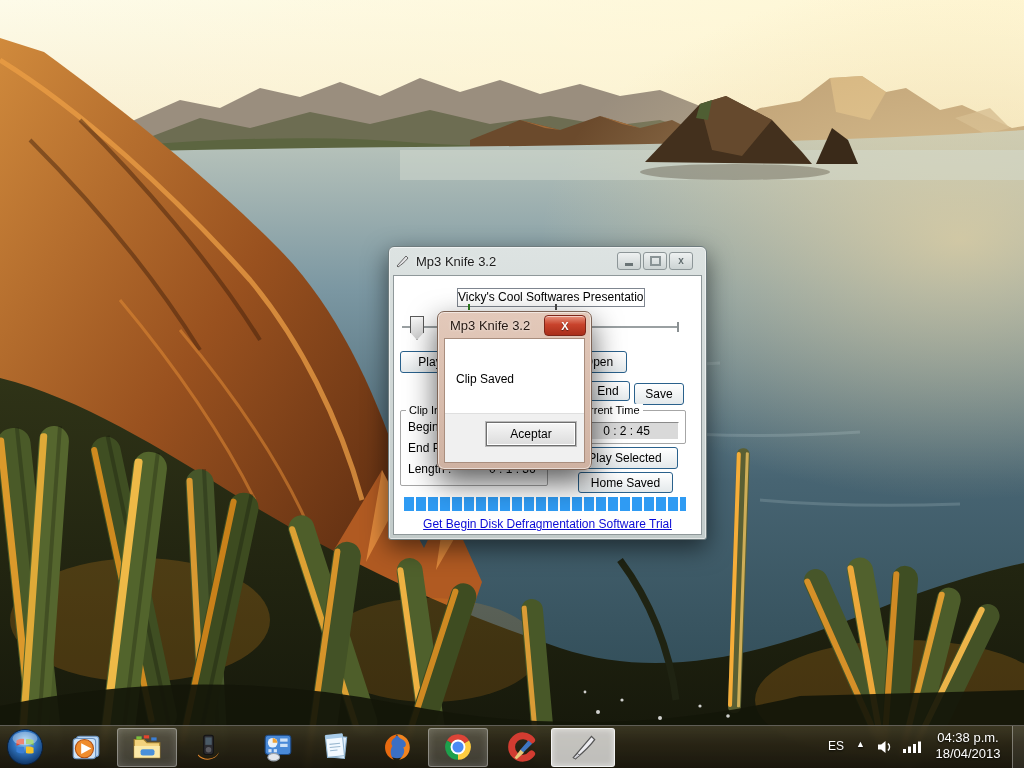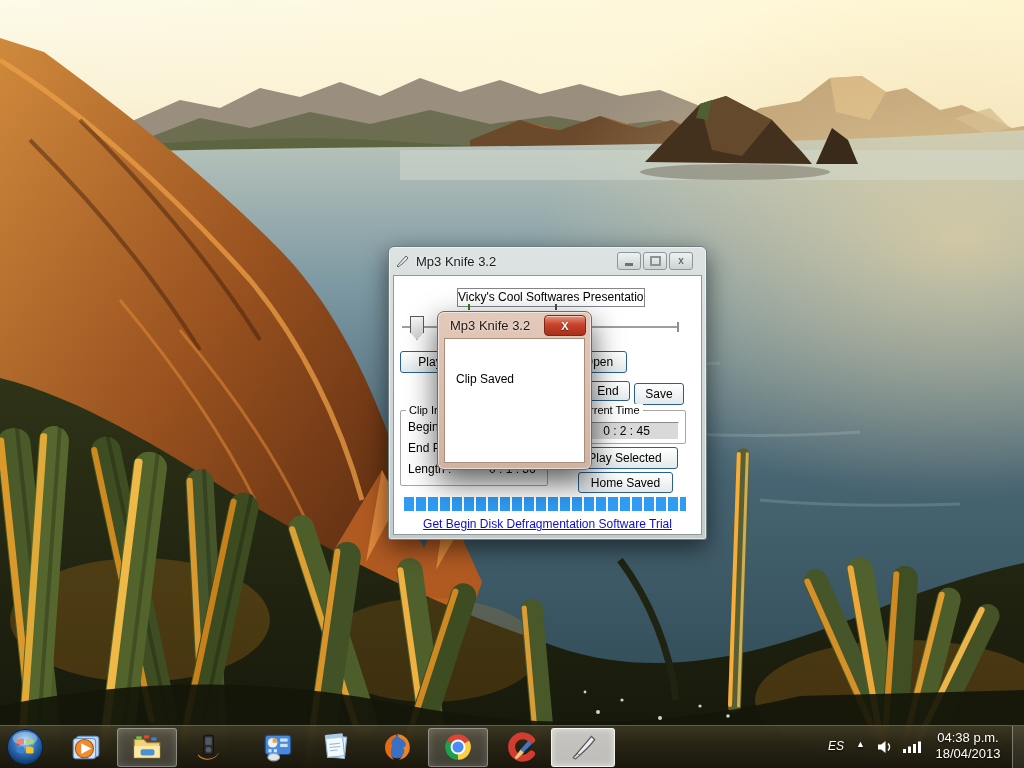--- a/index.html
+++ b/index.html
@@ -290,20 +290,23 @@
 
 <div class="dlg">
   <div class="dlg-titlebar">
     <span class="dlg-title">Mp3 Knife 3.2</span>
     <div class="dlg-close">
         <span>X</span>
       </div>
   </div>
   <div class="dlg-content">
     <span class="dlg-msg">Clip Saved</span>
+    <div class="dlg-footer">
+      <div class="dlg-ok">Aceptar</div>
+    </div>
   </div>
 </div>
 
 <div class="taskbar">
   <div class="tb-slot lit" style="left:117px;width:58px;"></div>
   <div class="tb-slot lit" style="left:428px;width:58px;"></div>
   <div class="tb-slot active" style="left:551px;width:62px;"></div>
 
   <svg class="tb-icon" style="left:6px;top:2px;width:38px;height:38px;" viewBox="0 0 40 40">
     <defs>
@@ -380,21 +383,21 @@
     <path d="M24,8.5 A10.5,10.5 0 1 0 24,21.5" stroke="#d23c31" stroke-width="6.5" fill="none" stroke-linecap="round"></path>
     <path d="M13,18 L21,9 L24.5,12 L16,20.5 Z" fill="#3f77c2"></path>
     <path d="M8,25 L13.5,17.5 L16.8,20.5 L10,26.5 Z" fill="#e8c87a"></path>
   </svg>
 
   <svg class="tb-icon" style="left:568px;" viewBox="0 0 30 30">
     <path d="M5,25 L22,5 L25,8 C20,15 13,21 7,26 Z" fill="#ececf0" stroke="#555" stroke-width="1.2"></path>
     <path d="M5,25 L9,21 L11,23 L7,26 Z" fill="#cfcfd6" stroke="#555" stroke-width=".8"></path>
   </svg>
 
-  <span class="tray-text" style="left:828px;top:13px;font-style:italic;">ES</span>
+  <span class="tray-text" style="left:828px;top:13px;">ES</span>
   <span class="tray-text" style="left:856px;top:13px;font-size:9px;">▲</span>
   <svg class="abs" style="left:876px;top:13px;" width="18" height="16" viewBox="0 0 18 16">
     <path d="M2,5.5 h3.2 L9.5,2 v12 L5.2,10.5 H2 Z" fill="#fff"></path>
     <path d="M12,4.5 a5,5 0 0 1 0,7" stroke="#fff" stroke-width="1.6" fill="none"></path>
   </svg>
   <svg class="abs" style="left:902px;top:14px;" width="20" height="14" viewBox="0 0 20 14">
     <rect x="1" y="9" width="3" height="4" fill="#fff"></rect>
       <rect x="6" y="6.5" width="3" height="6.5" fill="#fff"></rect>
     <rect x="11" y="4" width="3" height="9" fill="#fff"></rect>
       <rect x="16" y="1.5" width="3" height="11.5" fill="#fff"></rect>

